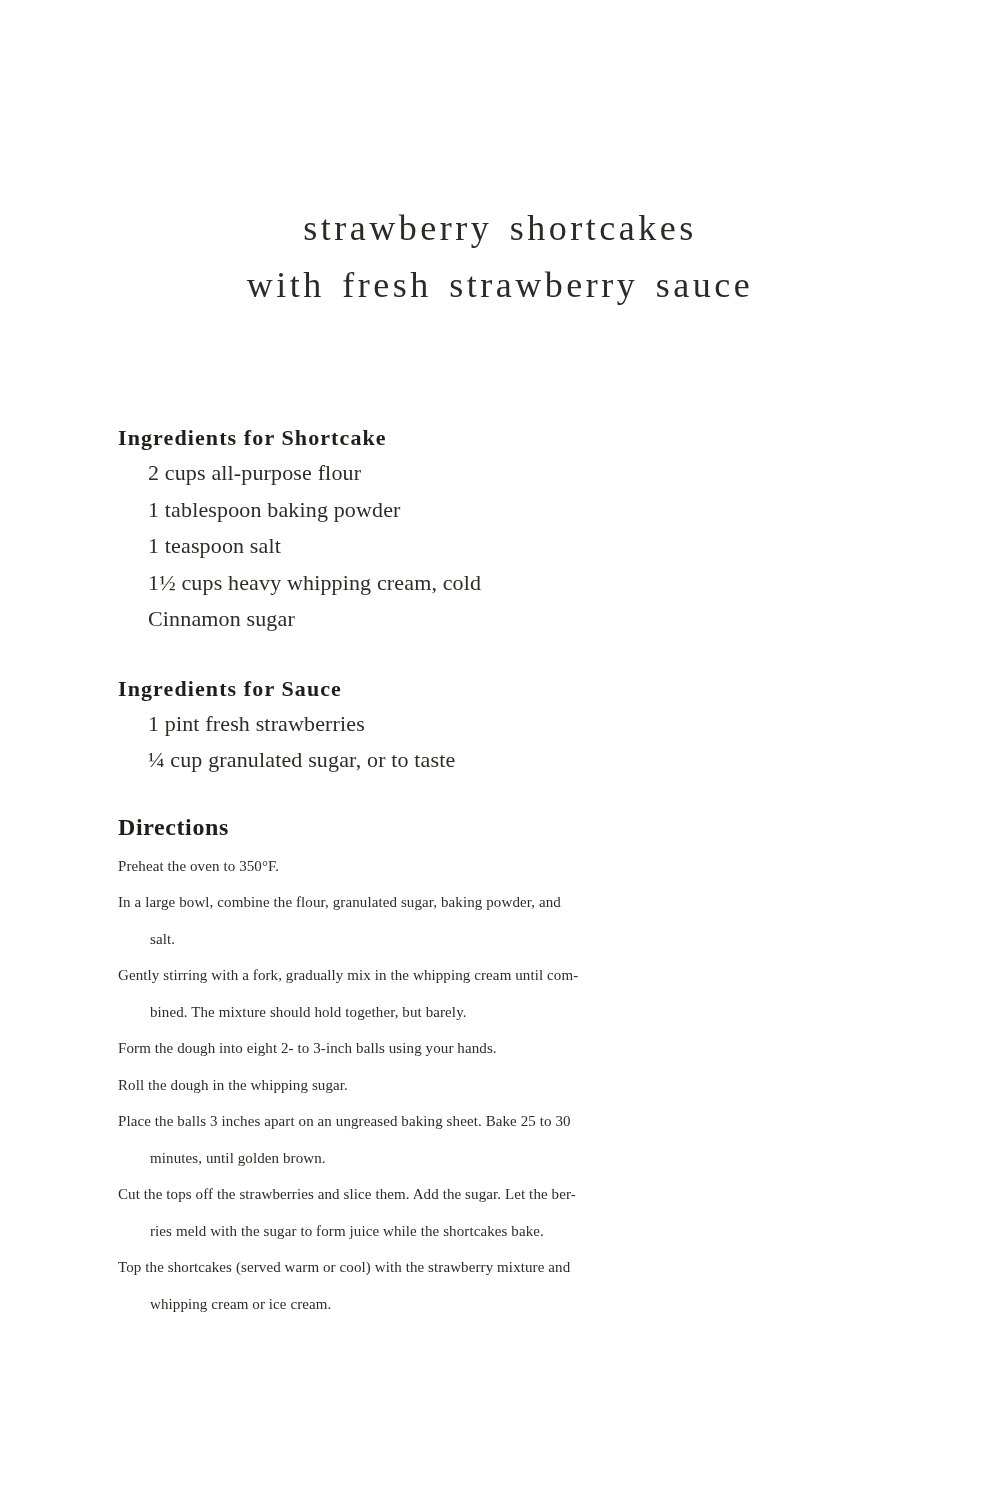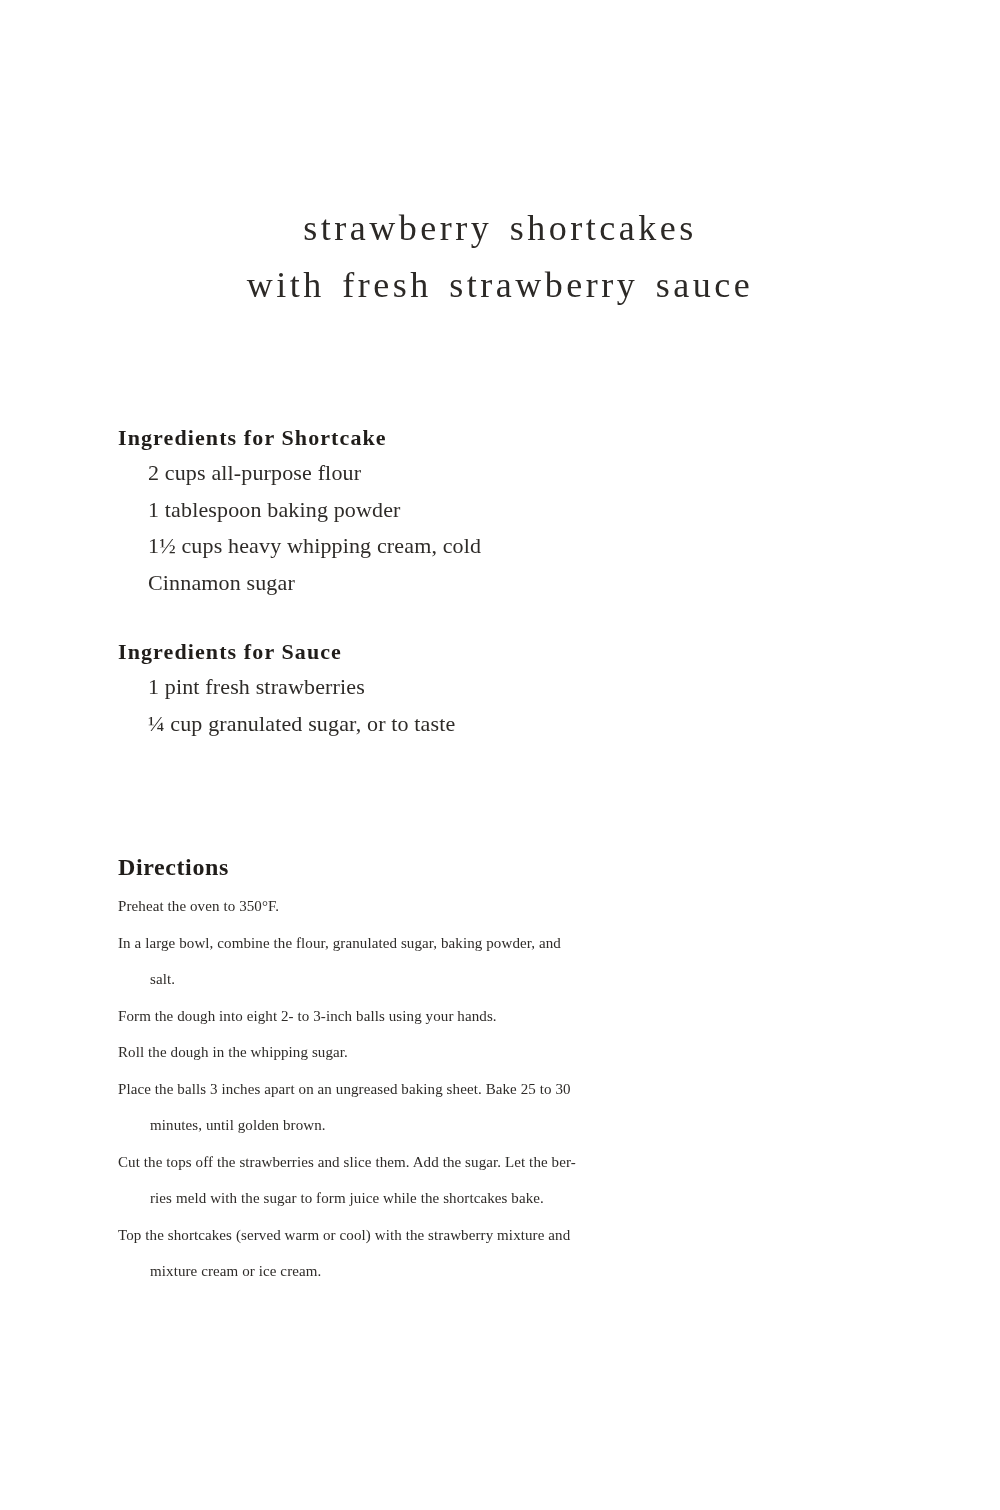--- a/index.html
+++ b/index.html
@@ -37,21 +37,21 @@
   .sec-heading {
     margin: 0;
     font-size: 22px;
     font-weight: 700;
     letter-spacing: 1.1px;
     line-height: 28px;
     color: #201d1a;
   }
   .sec-shortcake { margin-top: 110px; }
   .sec-sauce     { margin-top: 37px; }
-  .sec-directions{ margin-top: 108px; }
+  .sec-directions{ margin-top: 31px; }
   .sec-directions .sec-heading {
     font-size: 24px;
     letter-spacing: 0.6px;
     line-height: 34px;
   }
   .ing-list { margin-top: 3px; }
   .ing-item {
     padding-left: 30px;
     font-size: 22px;
     line-height: 36.5px;
@@ -79,20 +79,21 @@
 
     <section class="sec-shortcake">
       <h2 class="sec-heading">Ingredients for Shortcake</h2>
       <div class="ing-list">
 
           <div class="ing-item">2 cups all-purpose flour</div>
 
 
           <div class="ing-item">1 tablespoon baking powder</div>
 
+          <div class="ing-item">1 teaspoon salt</div>
 
           <div class="ing-item">1½ cups heavy whipping cream, cold</div>
 
           <div class="ing-item">Cinnamon sugar</div>
         </div>
     </section>
 
     <section class="sec-sauce">
       <h2 class="sec-heading">Ingredients for Sauce</h2>
       <div class="ing-list">
@@ -112,20 +113,26 @@
               <div class="line">Preheat the oven to 350°F.</div>
             </div>
 
           <div class="step">
 
               <div class="line">In a large bowl, combine the flour, granulated sugar, baking powder, and</div>
 
               <div class="line">salt.</div>
             </div>
 
+          <div class="step">
+
+              <div class="line">Gently stirring with a fork, gradually mix in the whipping cream until com-</div>
+
+              <div class="line">bined. The mixture should hold together, but barely.</div>
+            </div>
 
           <div class="step">
 
               <div class="line">Form the dough into eight 2- to 3-inch balls using your hands.</div>
             </div>
 
           <div class="step">
 
               <div class="line">Roll the dough in the whipping sugar.</div>
             </div>
@@ -141,19 +148,19 @@
 
               <div class="line">Cut the tops off the strawberries and slice them. Add the sugar. Let the ber-</div>
 
               <div class="line">ries meld with the sugar to form juice while the shortcakes bake.</div>
             </div>
 
           <div class="step">
 
               <div class="line">Top the shortcakes (served warm or cool) with the strawberry mixture and</div>
 
-              <div class="line">mixture cream or ice cream.</div>
+              <div class="line">whipping cream or ice cream.</div>
             </div>
         </div>
     </section>
 
   </div>
 </div>
 
 </body></html>

